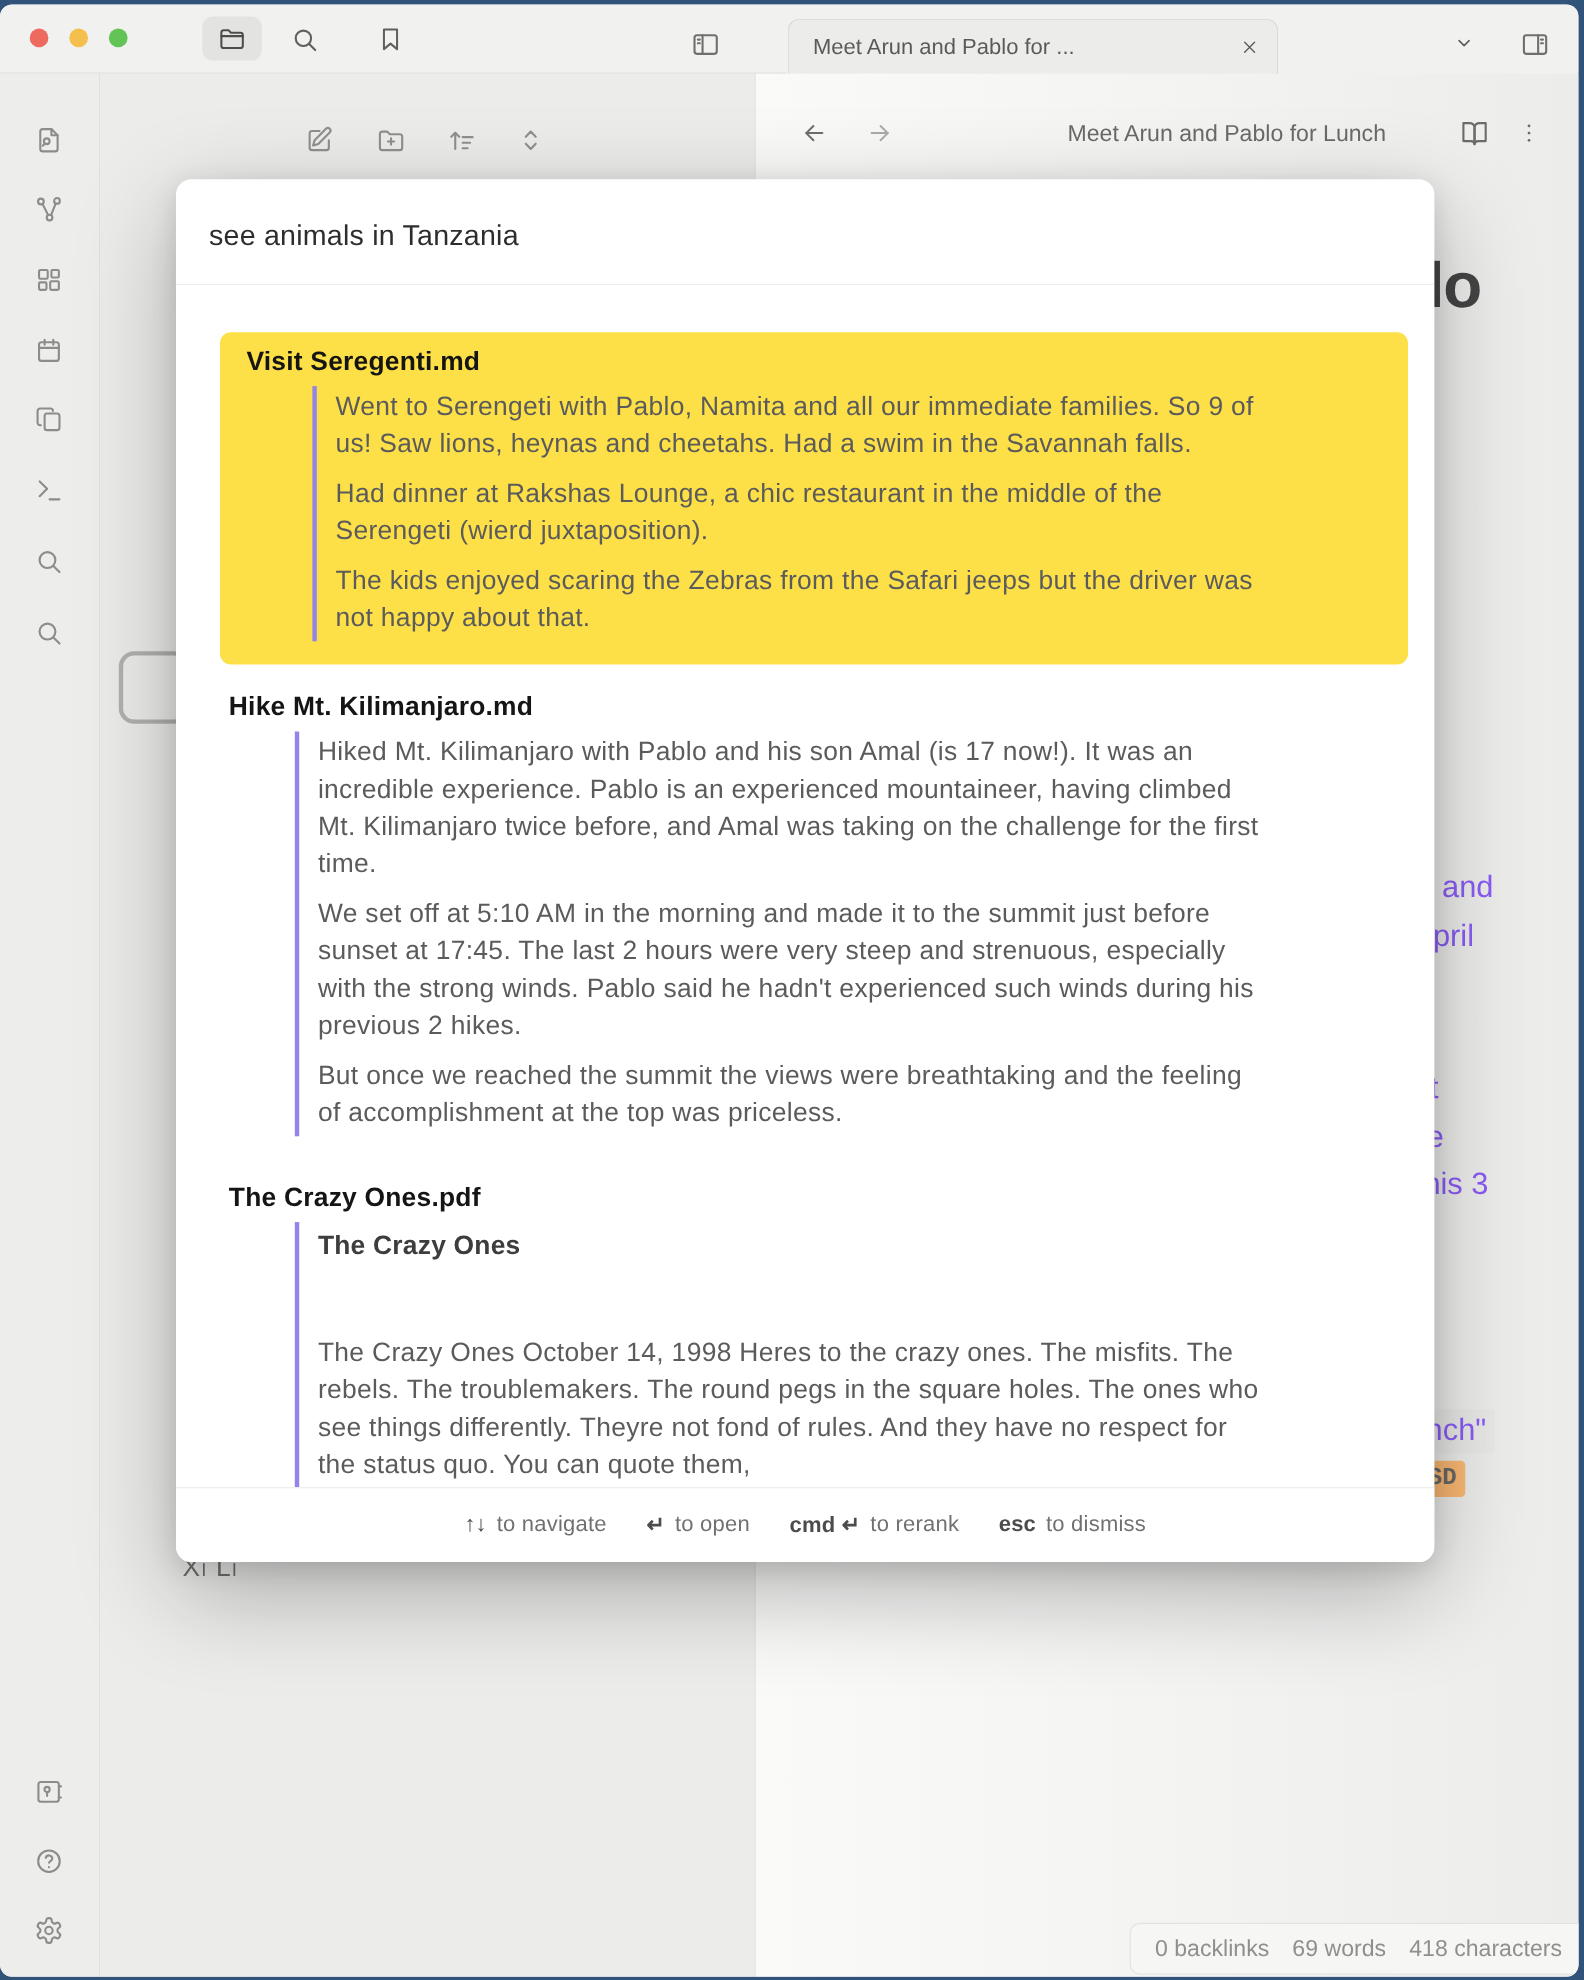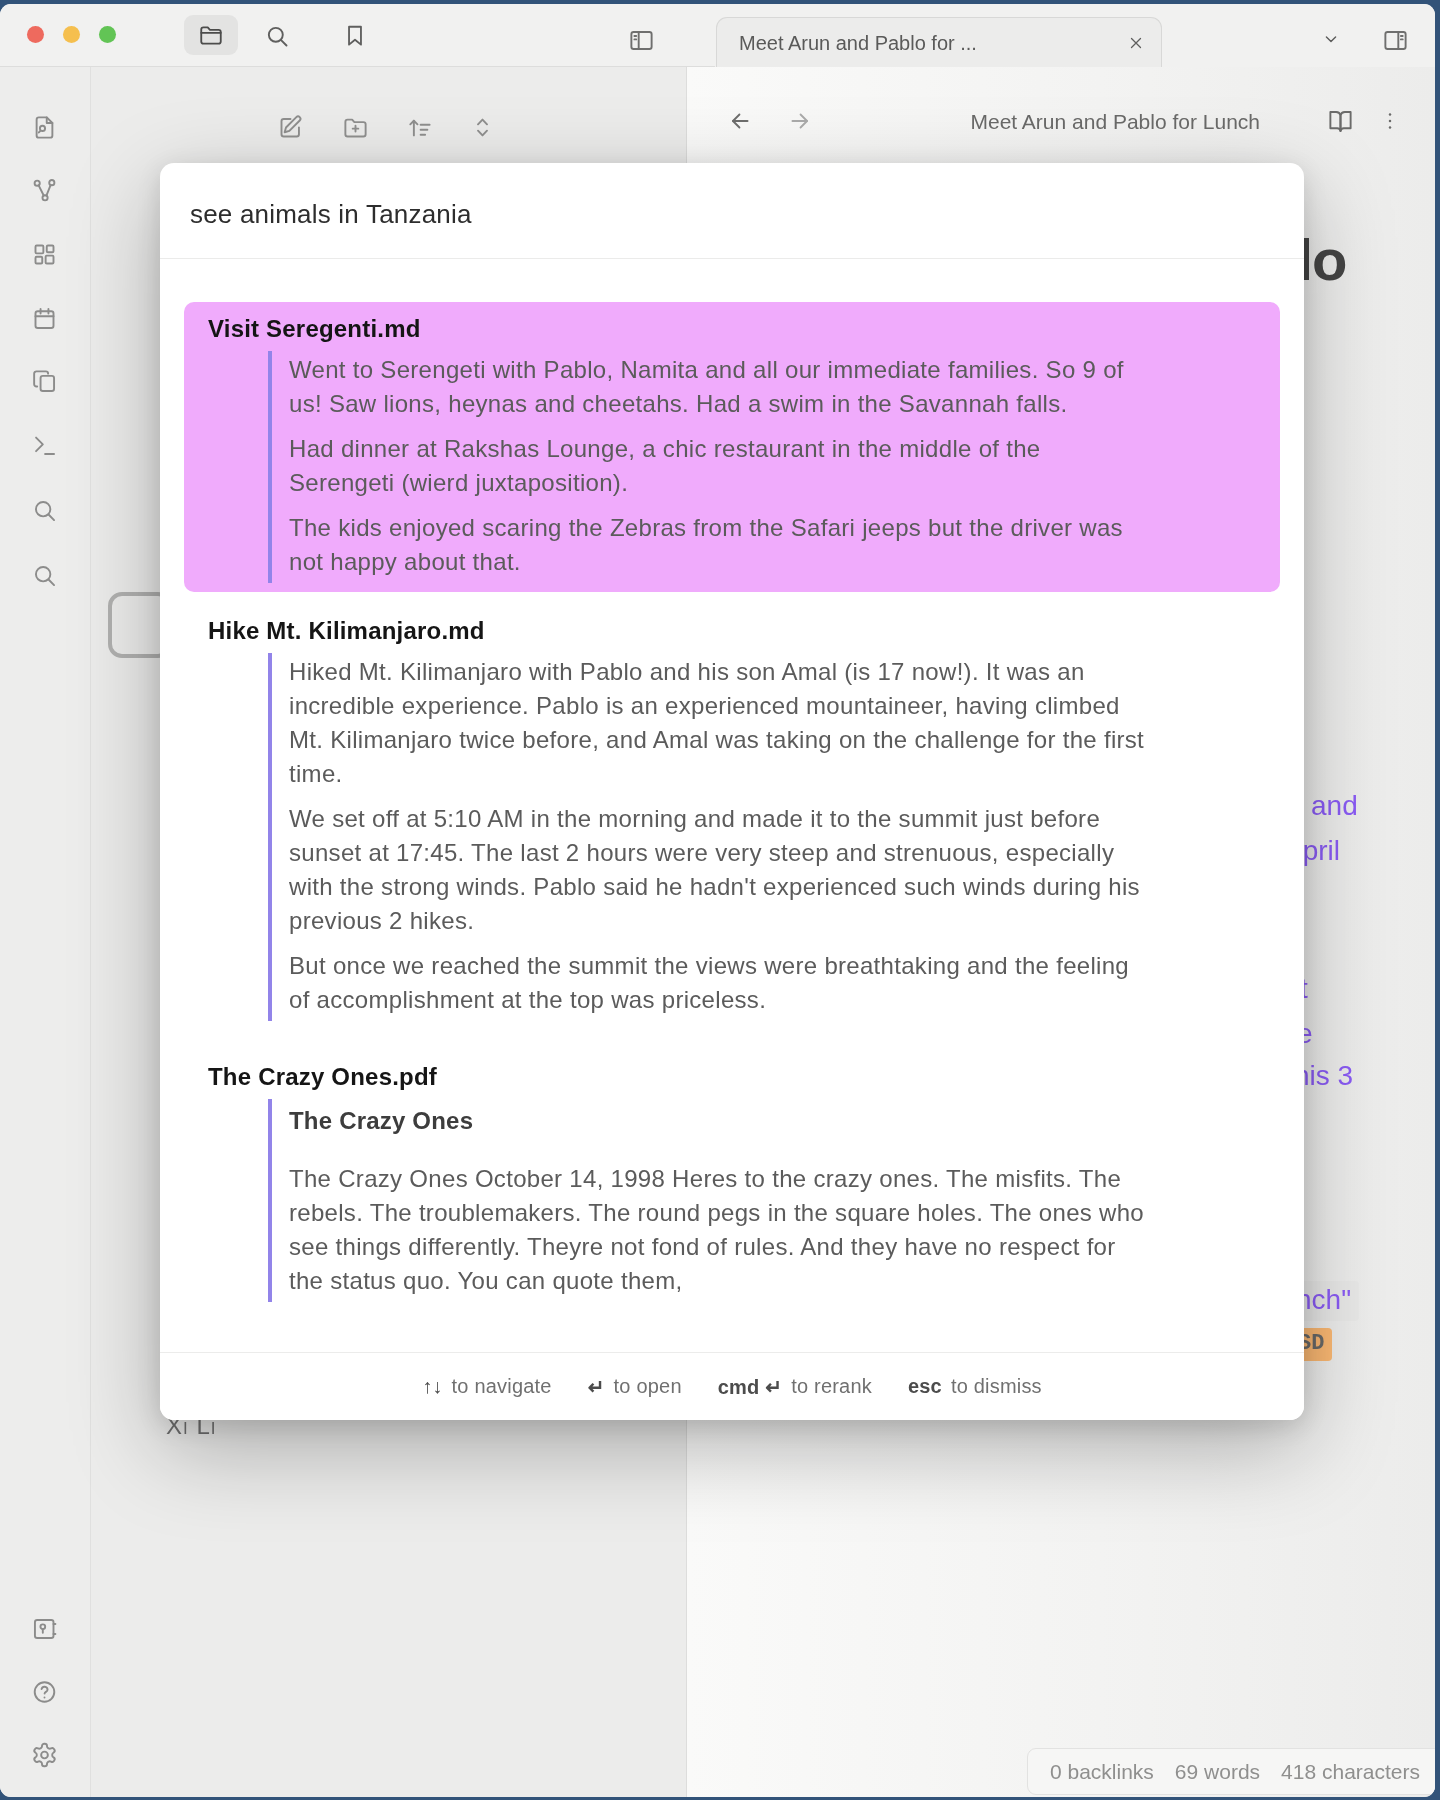--- a/index.html
+++ b/index.html
@@ -89,33 +89,33 @@
     border:none;outline:none;background:transparent;
     padding:8px 30px 0 30px;
     font-family:"Liberation Sans", sans-serif;font-size:26px;color:#2d2d2d;letter-spacing:0.2px;
     border-bottom:1px solid #ebebea;border-radius:14px 14px 0 0;
   }
   .results{
     position:absolute;top:97px;left:0;right:0;bottom:67px;
     padding:42px 24px 0 24px;overflow:hidden;box-sizing:border-box;
   }
   .result{border-radius:10px;padding:13px 24px 17px 24px;margin-bottom:12px;}
-  .result.selected{background:#f0abfc;padding-bottom:9px;}
+  .result.selected{background:#fde047;padding-bottom:21px;margin-left:16px;}
   .result-title{font-size:24px;font-weight:700;color:#151515;letter-spacing:0.2px;}
   .quote{
     margin:8px 0 0 60px;border-left:4px solid #9284e9;padding:2px 0 4px 17px;
   }
   .quote p{
     margin:0 0 11px 0;max-width:862px;
     font-size:24px;line-height:34px;color:#5b5b5b;letter-spacing:0.3px;
   }
   .quote p:last-child{margin-bottom:0;}
   .quote-subtitle{
     font-size:24px;font-weight:700;color:#3d3d3d;letter-spacing:0.2px;
-    margin:6px 0 27px 0;
+    margin:6px 0 66px 0;
   }
   .modal-footer{
     position:absolute;left:0;right:0;bottom:0;height:67px;
     border-top:1px solid #ececeb;background:#ffffff;
     display:flex;align-items:center;justify-content:center;gap:36px;
     font-size:20px;color:#707070;letter-spacing:0.2px;
   }
   .hint{display:flex;gap:9px;align-items:center;white-space:nowrap;}
   .hint .key{font-weight:700;color:#4c4c4c;}
 </style>

